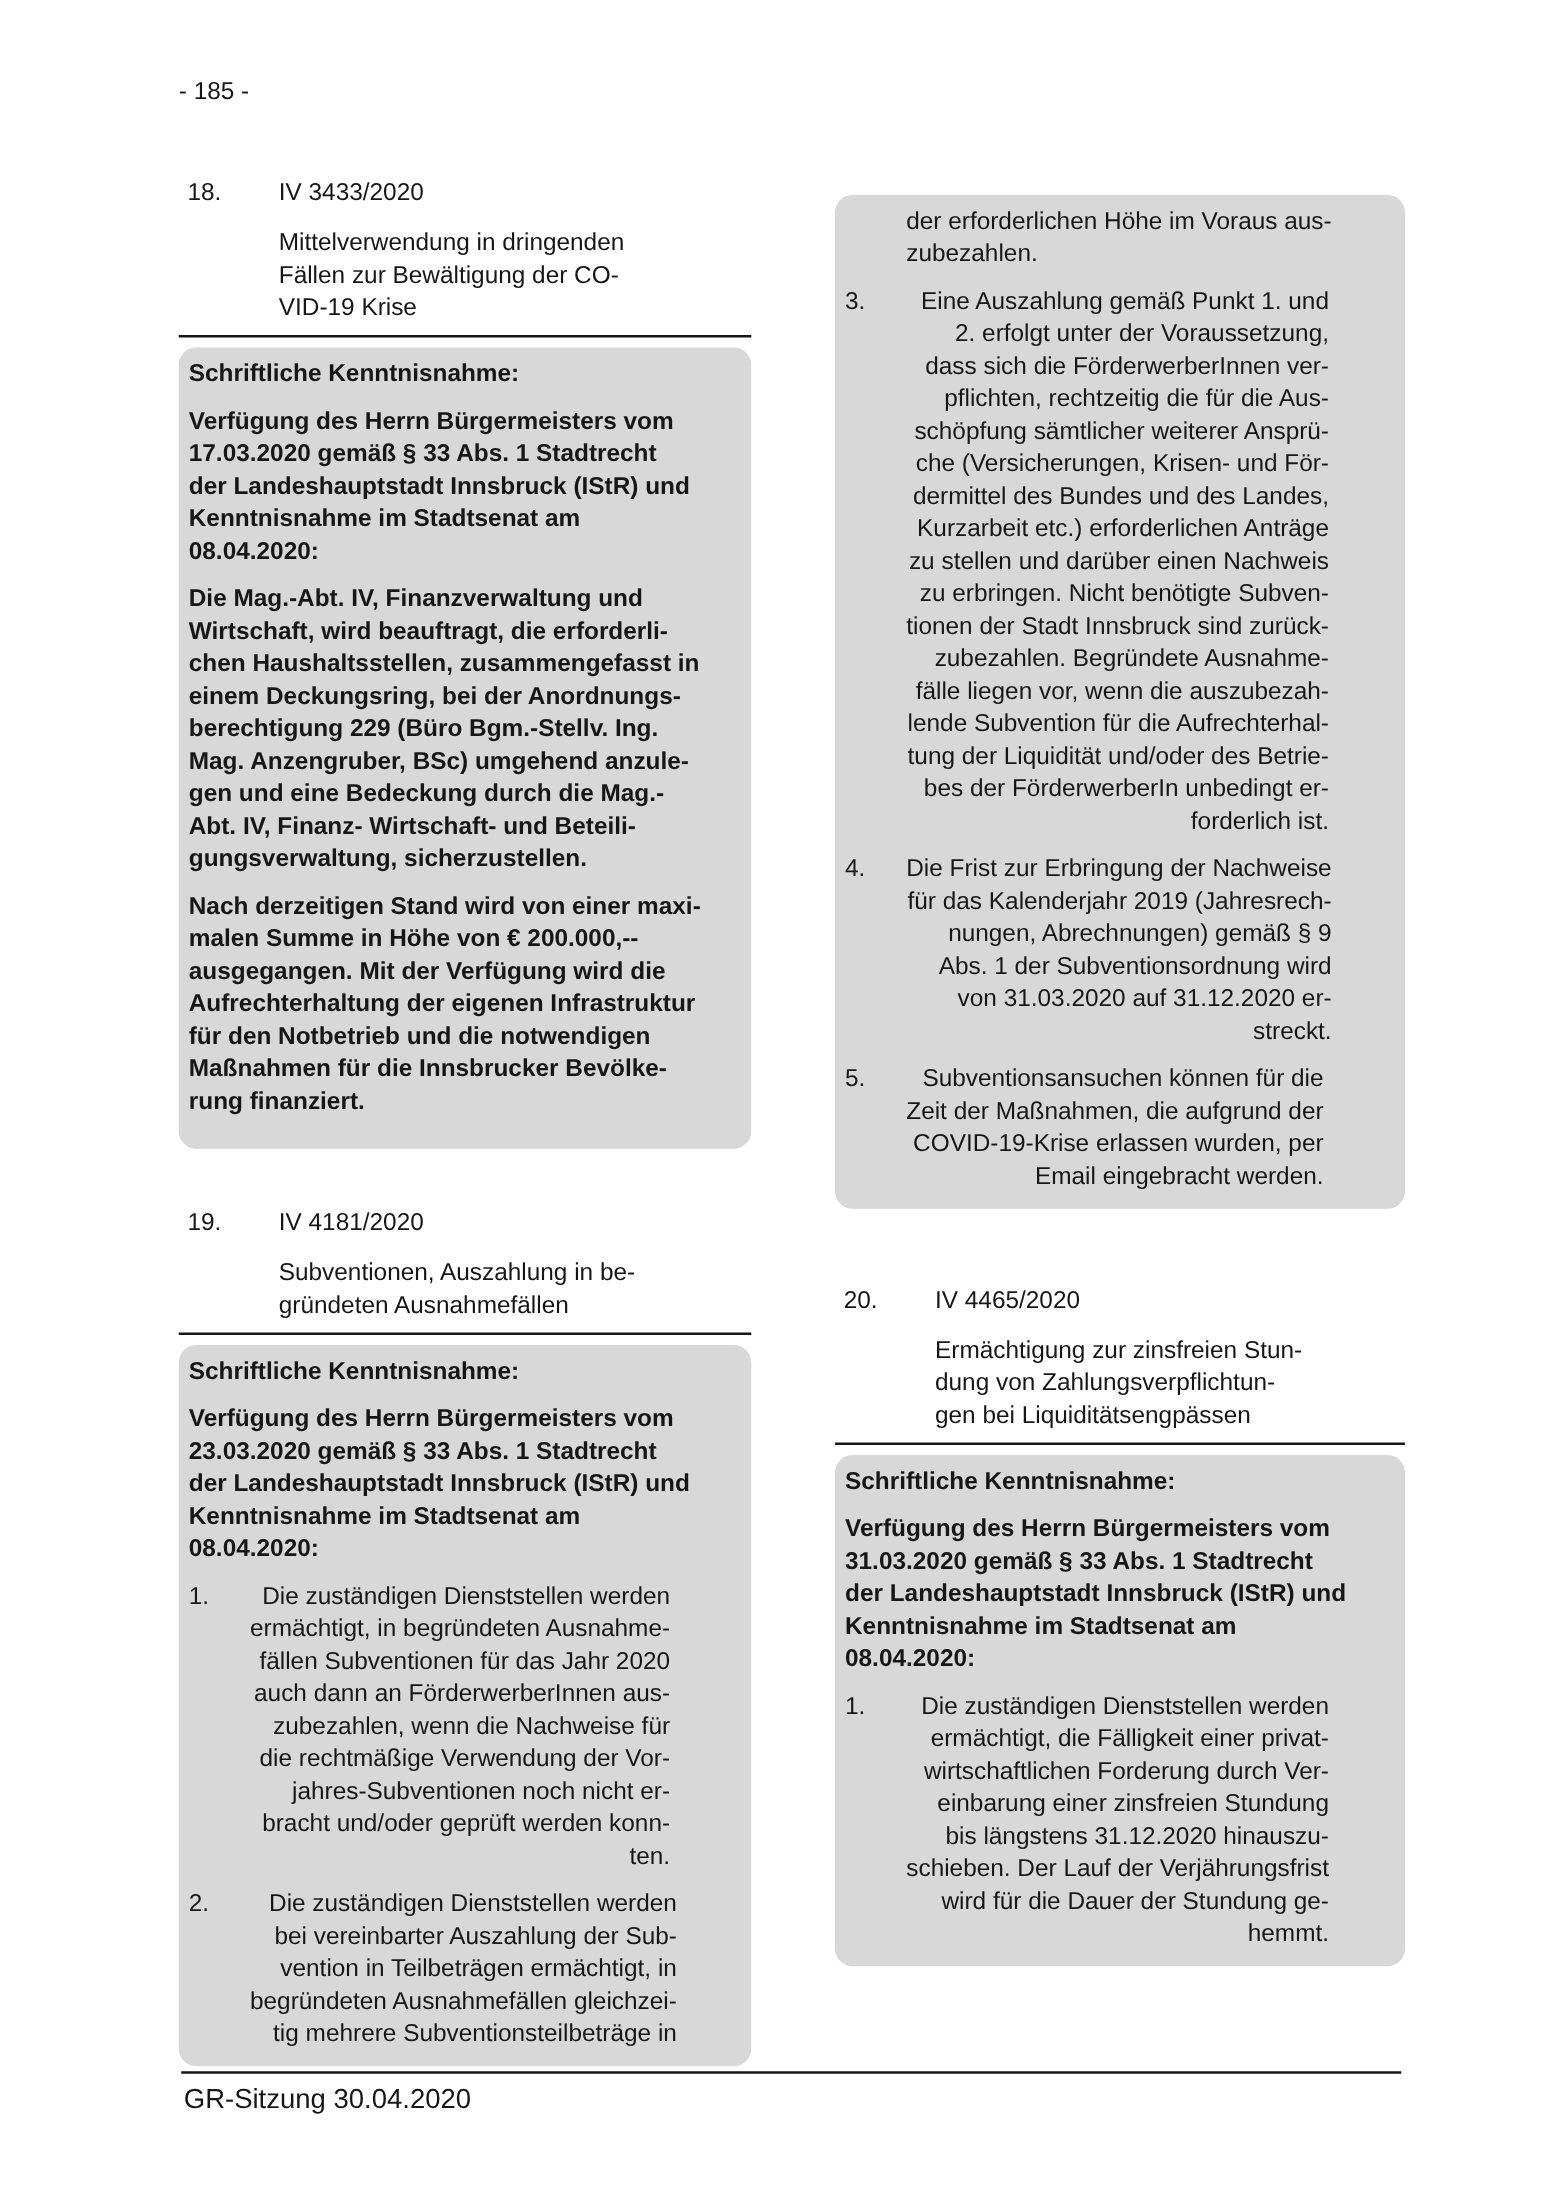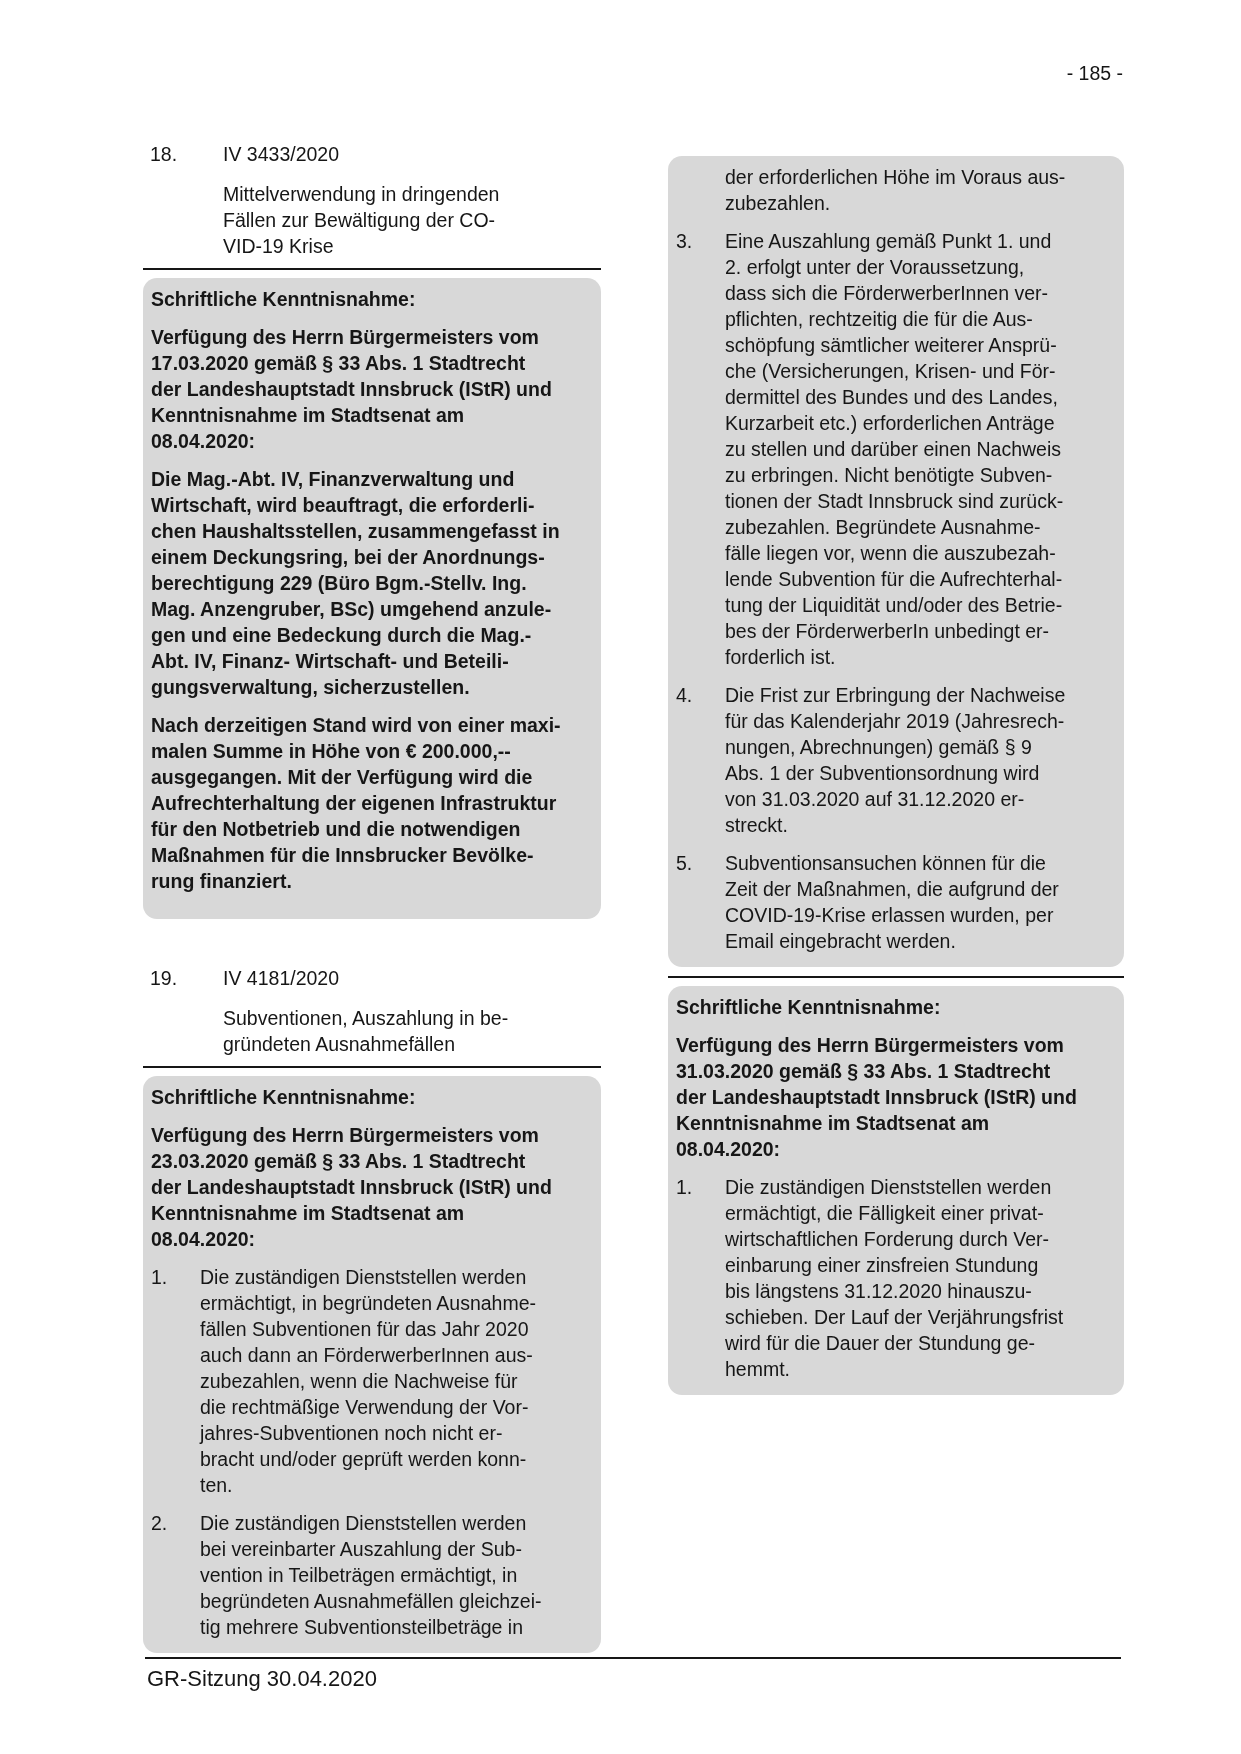--- a/index.html
+++ b/index.html
@@ -5,21 +5,21 @@
   html,body { margin:0; padding:0; }
   body {
     width:1241px; height:1754px; position:relative;
     background:#ffffff; color:#161616;
     font-family:"Liberation Sans","DejaVu Sans",sans-serif;
     font-size:19.5px; line-height:26px;
     -webkit-font-smoothing:antialiased;
   }
   .pagenum {
     position:absolute; top:60px; left:143px; width:980px;
-    text-align:right;
+    text-align:left;
   }
   .col { position:absolute; }
   .col-left  { left:143px; top:141px; width:458px; }
   .col-right { left:668px; top:148px; width:456px; }
 
   .head-row { display:flex; }
   .item-num { width:73px; padding-left:7px; flex-shrink:0; }
   .item-title { margin-left:80px; margin-top:14px; white-space:pre-line; }
   .col-rule { border-top:2px solid #161616; margin-top:9px; width:100%; }
 
@@ -27,21 +27,21 @@
     background:#d8d8d8; margin-top:8px;
     padding:8px 8px 13px 8px;
     border-radius:14px;
   }
   .note p { margin:0 0 12px 0; white-space:pre-line;font-weight:bold; }
   .note p:last-child { margin-bottom:12px; }
 
   .litem { display:flex; margin-bottom:12px; }
   .litem:last-child { margin-bottom:0; }
   .lnum { width:49px; flex-shrink:0; }
-  .ltext { white-space:pre-line; }
+  .ltext { white-space:pre-line;text-align:right; }
   .lcont { margin-left:49px; margin-bottom:12px; white-space:pre-line; }
 
   .spacer-19 { margin-top:46px; }
   .spacer-20 { margin-top:60px; }
 
   .footer-rule {
     position:absolute; left:145px; top:1657px; width:976px;
     border-top:2px solid #161616;
   }
   .footer-text {
@@ -168,20 +168,29 @@
     </div>
     <div class="litem">
       <span class="lnum">5.</span>
       <span class="ltext">Subventionsansuchen können für die
 Zeit der Maßnahmen, die aufgrund der
 COVID-19-Krise erlassen wurden, per
 Email eingebracht werden.</span>
     </div>
   </div>
 
+  <div class="spacer-20">
+    <div class="head-row">
+      <span class="item-num">20.</span>
+      <span class="item-ref">IV 4465/2020</span>
+    </div>
+    <div class="item-title">Ermächtigung zur zinsfreien Stun-
+dung von Zahlungsverpflichtun-
+gen bei Liquiditätsengpässen</div>
+  </div>
   <div class="col-rule"></div>
 
   <div class="note">
     <p>Schriftliche Kenntnisnahme:</p>
     <p>Verfügung des Herrn Bürgermeisters vom
 31.03.2020 gemäß § 33 Abs. 1 Stadtrecht
 der Landeshauptstadt Innsbruck (IStR) und
 Kenntnisnahme im Stadtsenat am
 08.04.2020:</p>
     <div class="litem">

